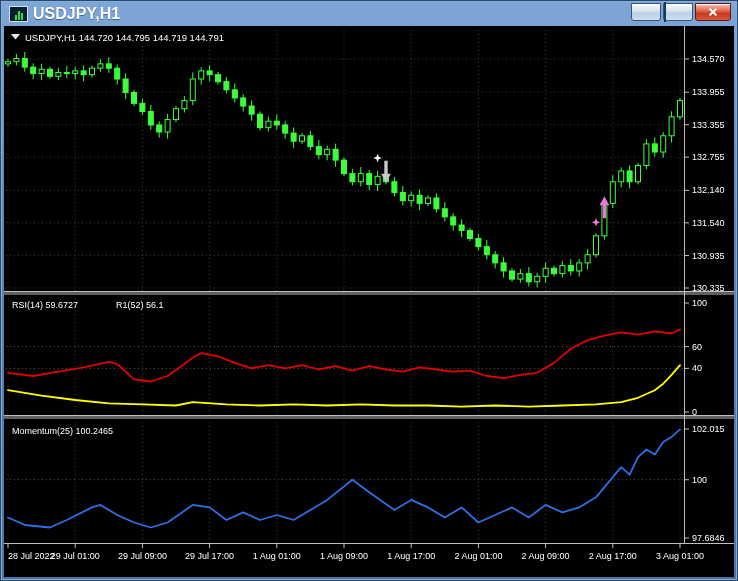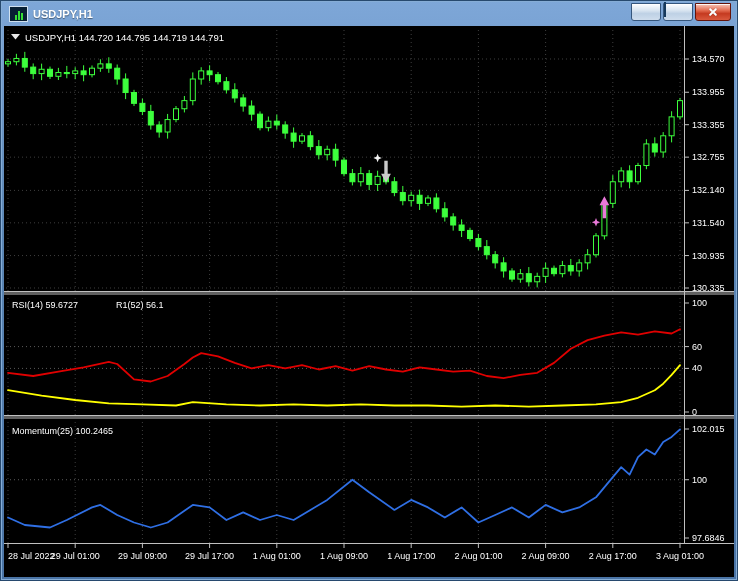--- a/index.html
+++ b/index.html
@@ -1,21 +1,21 @@
 <!DOCTYPE html>
 <html><head>
 <meta charset="utf-8">
 <style>
   html,body{margin:0;padding:0;width:738px;height:581px;overflow:hidden;background:#8ea8c3;
     font-family:"Liberation Sans",sans-serif;}
   .window{position:absolute;inset:0;width:738px;height:581px;
     background:linear-gradient(180deg,#7ea7d8 0%,#5b86b5 40%,#4a74a6 100%);
     box-shadow:inset 0 0 0 1px #27496e, inset 0 0 0 2px #86add6;}
   .titlebar{position:absolute;left:4px;top:3px;right:4px;height:22px;display:flex;align-items:center;
-    gap:5px;padding-left:5px;color:#fff;font-size:11px;font-weight:bold;cursor:default;
+    gap:5px;padding-left:5px;color:#fff;font-size:16px;font-weight:bold;cursor:default;
     text-shadow:0 1px 1px rgba(0,0,0,.45);justify-content:flex-end;}
   .title-icon{width:15px;height:12px;background:#071f33;border:1px solid #cfe0f0;display:flex;
     align-items:flex-end;justify-content:center;gap:1px;padding:1px;}
   .title-icon i{display:block;width:2px;background:#35e035;}
   .controls{margin-left:auto;display:flex;gap:2px;padding-right:3px;margin-top:-4px;}
   .wbtn{width:28px;height:16px;border:1px solid #35567c;border-radius:0 0 3px 3px;cursor:pointer;
     background:linear-gradient(#fdfeff,#d9e5f1 40%,#bed1e5 60%,#cfdded);
     box-shadow:inset 0 1px 0 rgba(255,255,255,.85);position:relative;}
   .wbtn.close{width:34px;border-color:#641309;
     background:linear-gradient(#f6c7ba,#e36c51 40%,#c53a20 60%,#d9593d);}

